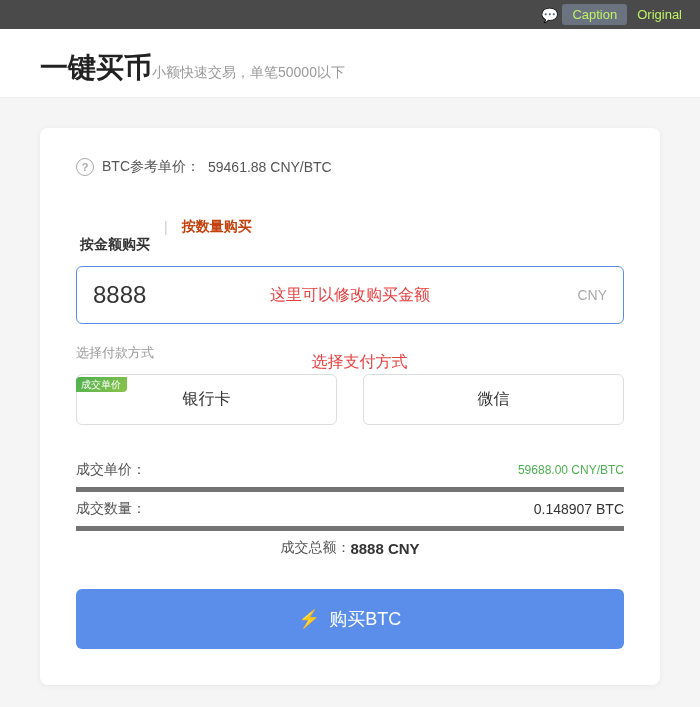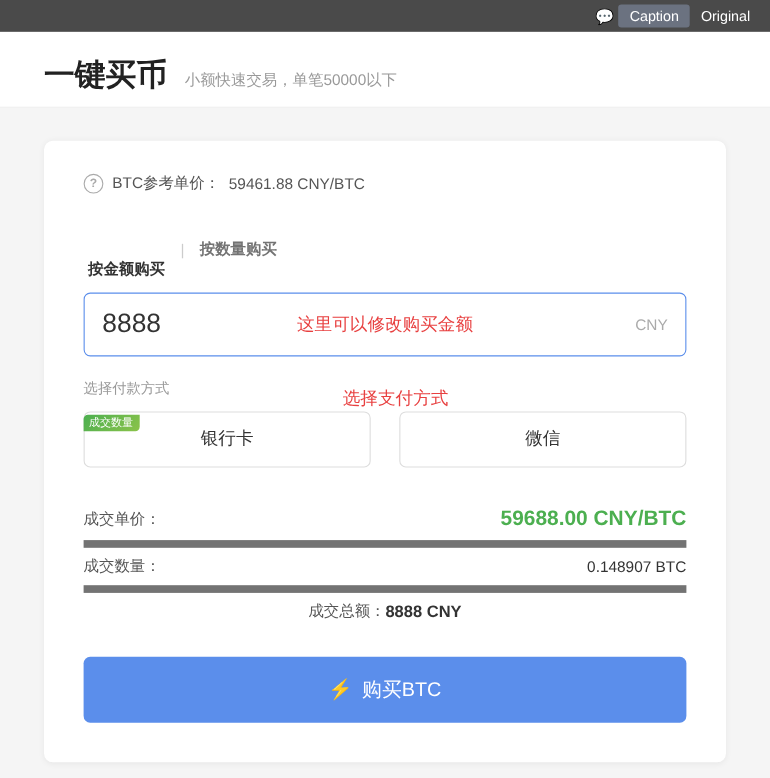--- a/index.html
+++ b/index.html
@@ -15,42 +15,41 @@
       background: #4a4a4a;
       display: flex;
       justify-content: flex-end;
       align-items: center;
       padding: 4px 8px;
       gap: 0;
     }
     .top-bar-btn {
       padding: 3px 10px;
       font-size: 13px;
-      color: #ffffff;
+      color: #bef264;
       cursor: pointer;
       border: none;
       background: transparent;
     }
     .top-bar-btn.active {
       background: #6b7280;
       border-radius: 3px;
     }
     .top-bar-icon {
       color: #fff;
       font-size: 14px;
       margin-right: 4px;
     }
 
     
     .page-header {
       background: #fff;
       padding: 20px 40px 10px 40px;
       display: flex;
       align-items: baseline;
-      gap: 16px;
       border-bottom: 1px solid #eee;
     }
     .page-title {
       font-size: 28px;
       font-weight: bold;
       color: #222;
     }
     .page-subtitle {
       font-size: 14px;
       color: #999;
@@ -96,21 +95,21 @@
 
     
     .tab-row {
       display: flex;
       align-items: center;
       gap: 0;
       margin-bottom: 12px;
     }
     .tab-item {
       font-size: 14px;
-      color: #737373;
+      color: #c2410c;
       font-weight: 600;
       cursor: pointer;
       padding: 0 4px;
     }
     .tab-item.active {
       color: #333;
       font-weight: 700;
       margin-top: 36px;
     }
     .tab-divider {
@@ -218,39 +217,39 @@
 
     
     .order-info {
       margin-bottom: 24px;
     }
     .order-row {
       display: flex;
       justify-content: space-between;
       align-items: center;
       padding: 8px 0;
-      border-bottom: 7px solid #737373;
+      border-bottom: 5px solid #737373;
     }
     .order-row:last-child {
       border-bottom: none;
       justify-content: center;
     }
     .order-label {
       font-size: 14px;
       color: #555;
     }
     .order-value {
       font-size: 14px;
       color: #333;
       font-weight: 500;
     }
     .order-value.green {
       color: #4CAF50;
-      font-size: 19px;
-      font-weight: 700;
+      font-size: 12px;
+      font-weight: 400;
     }
     .order-value.bold {
       font-weight: 700;
       font-size: 15px;
     }
 
     
     .buy-btn {
       width: 100%;
       background: #5B8EEB;
@@ -313,21 +312,21 @@
       <span class="amount-currency">CNY</span>
     </div>
 
     <div class="section-label">选择付款方式</div>
     <div class="payment-row">
       <span class="payment-hint">选择支付方式</span>
 
 
       <div class="payment-method">
         <div class="badge-wrapper">
-          <span class="badge">成交数量</span>
+          <span class="badge">成交单价</span>
         </div>
         <span>银行卡</span>
       </div>
 
       <div class="payment-method">
         <span>微信</span>
       </div>
     </div>
 
     <div class="order-info">

